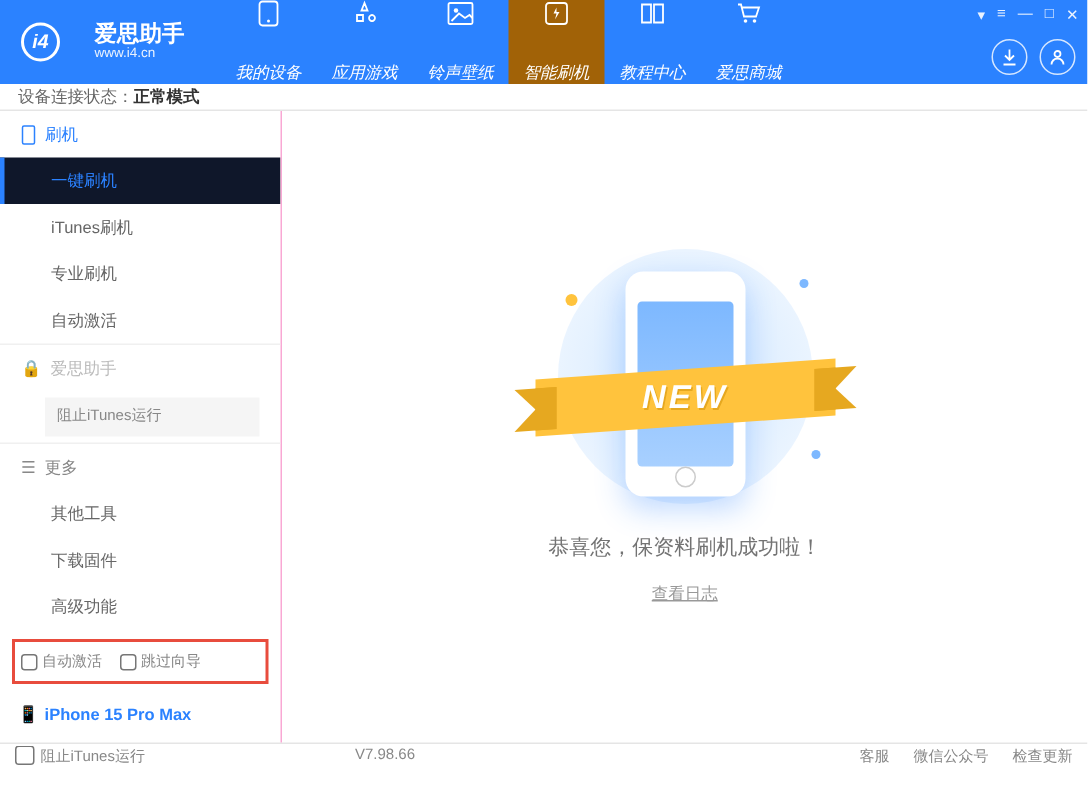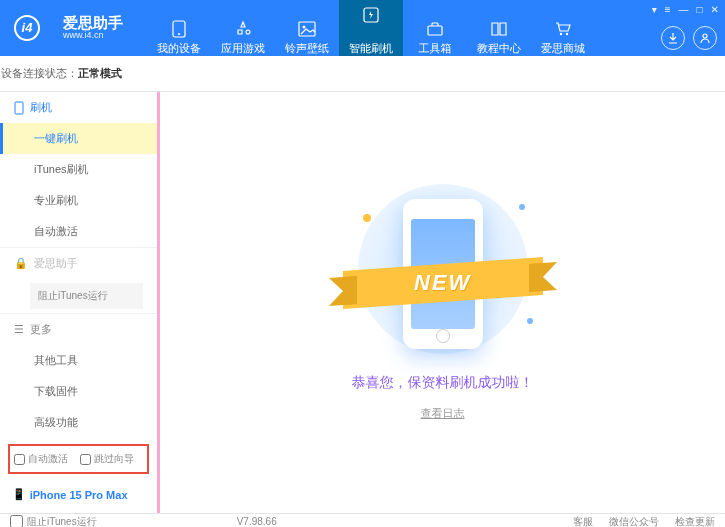--- a/index.html
+++ b/index.html
@@ -4,54 +4,54 @@
 <style>
 * { margin:0; padding:0; box-sizing:border-box; font-family:"Microsoft YaHei",Arial,sans-serif; }
 body { width:725px; height:527px; background:#fff; font-size:12px; color:#666; overflow:hidden; }
 .header { height:56px; background:#2b82ff; display:flex; align-items:center; position:relative; }
 .logo { display:flex; align-items:center; padding:0 14px; color:#fff; }
 .logo-ring { width:26px; height:26px; border:2px solid #fff; border-radius:50%; display:flex; align-items:center; justify-content:center; font-size:13px; font-weight:bold; font-style:italic; margin-right:23px; }
 .logo-txt { line-height:1.1; }
 .logo-txt .cn { font-size:15px; font-weight:bold; }
 .logo-txt .url { font-size:9px; opacity:.9; }
 .nav-tabs { display:flex; height:100%; margin-left:10px; }
-.nav-tab { width:64px; display:flex; flex-direction:column; align-items:center; justify-content:flex-end; color:#fff; font-size:11px; cursor:pointer; }
-.nav-tab.active { background:#0369a1;gap:14px; }
+.nav-tab { width:64px; display:flex; flex-direction:column; align-items:center; justify-content:space-between; color:#fff; font-size:11px; cursor:pointer;font-style:italic; }
+.nav-tab.active { background:#a16207;gap:14px; }
 .nav-tab .ico { width:20px; height:18px; margin-bottom:3px; display:flex; align-items:center; justify-content:center; }
 .win-ctrl { position:absolute; right:6px; top:4px; display:flex; gap:8px; color:#fff; font-size:10px; }
 .win-ctrl span { cursor:pointer; opacity:.9; }
 .hdr-right { position:absolute; right:8px; bottom:6px; display:flex; gap:8px; }
 .hdr-right .cbtn { width:24px; height:24px; border:1.5px solid rgba(255,255,255,.8); border-radius:50%; display:flex; align-items:center; justify-content:center; color:#fff; cursor:pointer; font-size:12px; }
-.status-bar { height:36px; border-bottom:1px solid #e5e5e5; display:flex; align-items:center; padding:0 1px; font-size:11px; color:#666; }
+.status-bar { height:18px; border-bottom:1px solid #e5e5e5; display:flex; align-items:center; padding:0 12px; font-size:11px; color:#666; }
 .status-bar .st-val { color:#333; font-weight:bold;text-align:center; }
 .body-row { display:flex; height:421px; }
-.sidebar { width:160px; border-right:3px solid #f9a8d4; overflow:hidden; }
+.sidebar { width:188px; border-right:1px solid #f9a8d4; overflow:hidden; }
 .sb-group { padding:8px 14px; font-size:11px; color:#888; display:flex; align-items:center; gap:6px; border-top:1px solid #f0f0f0; }
 .sb-group:first-child { border-top:none; }
 .sb-item { padding:8px 14px 8px 34px; font-size:11px; color:#666; cursor:pointer; }
-.sb-item.active { background:#fef9c3; color:#2b82ff; border-left:3px solid #2b82ff; padding-left:31px; }
+.sb-item.active { background:#0f172a; color:#2b82ff; border-left:3px solid #2b82ff; padding-left:31px; }
 .sb-note { margin:4px 14px 4px 30px; background:#f5f5f5; padding:6px 8px; font-size:10px; color:#888; line-height:1.4; }
 .sb-opts { border:2px solid #e84c3d; margin:6px 8px; padding:6px 4px; display:flex; gap:12px; align-items:center; }
 .sb-opts label { display:flex; align-items:center; gap:3px; font-size:10px; color:#888; }
 .sb-opts input { width:11px; height:11px; }
 .device { padding:8px 12px; font-size:11px; }
 .device .dn { color:#2b82ff; font-weight:bold; display:flex; align-items:center; gap:4px; }
 .main { flex:1; display:flex; flex-direction:column; align-items:center; justify-content:center; position:relative; }
 .illus { width:200px; height:180px; position:relative; margin-bottom:10px; }
 .bg-circ { position:absolute; width:170px; height:170px; border-radius:50%; background:radial-gradient(circle,#cfe6ff 0%,#eaf4ff 70%,#fff 100%); left:15px; top:0; }
 .dot { position:absolute; border-radius:50%; }
 .phone { position:absolute; width:80px; height:150px; background:#fff; border-radius:12px; left:60px; top:15px; box-shadow:0 8px 20px rgba(43,130,255,.3); }
 .phone:before { content:""; position:absolute; left:8px; right:8px; top:20px; bottom:20px; background:linear-gradient(#7db8ff,#a8d0ff); border-radius:3px; }
 .phone:after { content:""; position:absolute; left:50%; bottom:6px; width:12px; height:12px; border:1px solid #ccc; border-radius:50%; transform:translateX(-50%); }
 .ribbon { position:absolute; left:0; right:0; top:80px; height:38px; background:#ffc33d; transform:skewY(-4deg); display:flex; align-items:center; justify-content:center; }
 .ribbon span { font-family:Arial; color:#fff; font-size:22px; font-weight:900; font-style:italic; letter-spacing:2px; transform:skewY(4deg); text-shadow:1px 1px 0 #e6a820; }
 .ribbon:before,.ribbon:after { content:""; position:absolute; top:6px; width:0; height:0; border:14px solid #e6a820; }
 .ribbon:before { left:-14px; border-left-color:transparent; }
 .ribbon:after { right:-14px; border-right-color:transparent; }
-.msg { font-size:14px; color:#8b5cf6; margin-bottom:14px; }
+.msg { font-size:14px; color:#737373; margin-bottom:14px; }
 .ok-btn { padding:6px 28px; border:1px solid #ccc; background:#fff; font-size:12px; color:#555; cursor:pointer; border-radius:2px; margin-bottom:14px; }
 .log-link { font-size:11px; color:#999; text-decoration:underline; cursor:pointer; }
 .footer { height:16px; border-top:1px solid #e5e5e5; display:flex; align-items:center; padding:0 10px; font-size:10px; color:#888; }
 .footer .fl { display:flex; align-items:center; gap:4px; }
 .footer .fr { margin-left:auto; display:flex; gap:16px; }
 .footer .ver { margin-left:140px; }
 svg { display:block; }
 </style>
 </head>
 <body>
@@ -93,29 +93,20 @@
         <span>铃声壁纸</span>
       </div>
     <div class="nav-tab active">
         <div class="ico">
           <svg width="18" height="18" viewBox="0 0 18 18">
             <rect x="2" y="2" width="14" height="14" rx="2" fill="none" stroke="#fff" stroke-width="1.2"></rect>
             <path d="M9 5 L7 9 L9 9 L8 13 L11 8 L9 8 Z" fill="#fff"></path>
           </svg>
         </div>
         <span>智能刷机</span>
-      </div>
-    <div class="nav-tab">
-        <div class="ico">
-          <svg width="18" height="16" viewBox="0 0 18 16">
-            <rect x="2" y="5" width="14" height="9" rx="1" fill="none" stroke="#fff" stroke-width="1.2"></rect>
-            <path d="M6 5 V3 a1 1 0 0 1 1-1 h4 a1 1 0 0 1 1 1 V5" fill="none" stroke="#fff" stroke-width="1.2"></path>
-          </svg>
-        </div>
-        <span>工具箱</span>
       </div>
     <div class="nav-tab">
         <div class="ico">
           <svg width="18" height="16" viewBox="0 0 18 16">
             <path d="M2 2 h6 v12 h-6z M10 2 h6 v12 h-6z" fill="none" stroke="#fff" stroke-width="1.2"></path>
           </svg>
         </div>
         <span>教程中心</span>
       </div>
     <div class="nav-tab">

